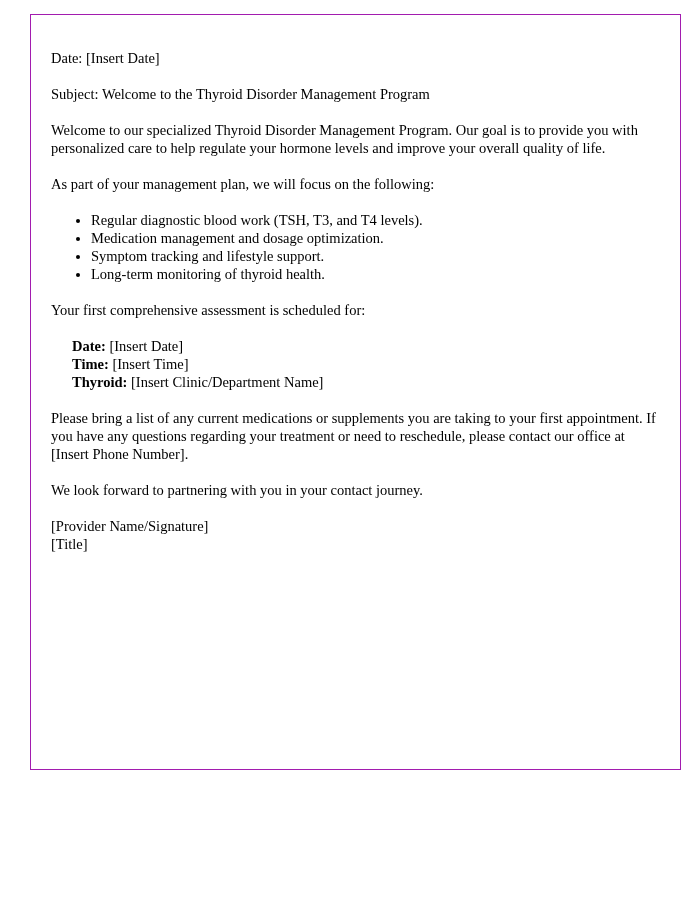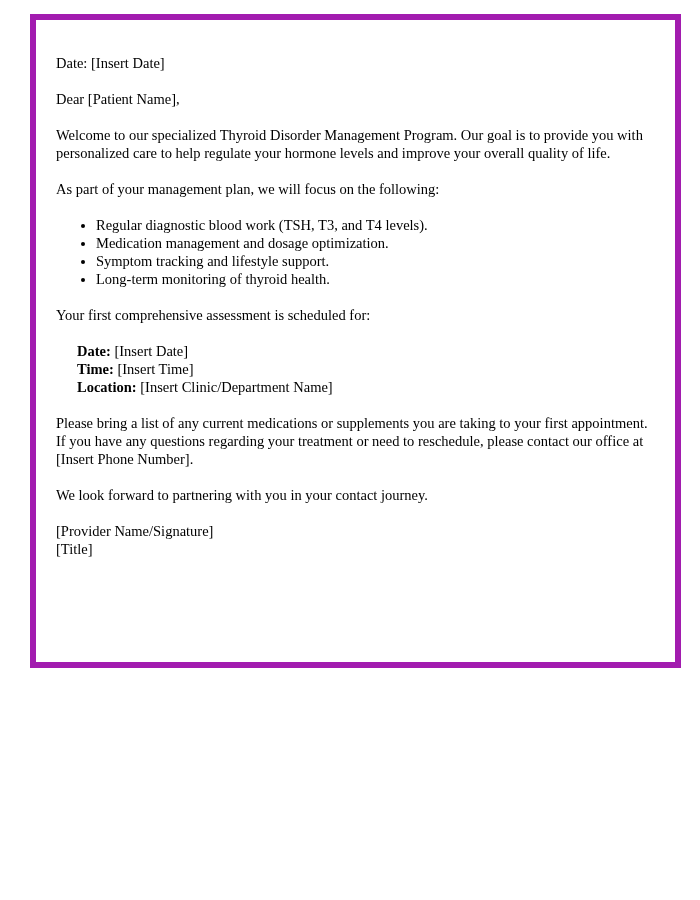--- a/index.html
+++ b/index.html
@@ -12,22 +12,22 @@
       height: 900px;
       position: relative;
       font-family: "Liberation Serif", serif;
       color: #000000;
     }
     .page-frame {
       position: absolute;
       left: 30px;
       top: 14px;
       width: 651px;
-      height: 654px;
-      border: 6px solid #a21caf;
+      height: 756px;
+      border: 1px solid #a21caf;
       box-sizing: border-box;
       background: #ffffff;
       overflow: hidden;
       font-family: Liberation Serif, serif;
     }
     .letter {
       padding: 34px 20px 20px 20px;
       font-size: 14.5px;
       line-height: 18px;
     }
@@ -52,40 +52,40 @@
   </style>
 </head>
 <body>
 
 <div class="page-frame">
   <div class="letter">
 
     <p class="para">Date: [Insert Date]</p>
 
 
+    <p class="para">Subject: Welcome to the Thyroid Disorder Management Program</p>
 
-    <p class="para">Dear [Patient Name],</p>
 
     <p class="para">Welcome to our specialized Thyroid Disorder Management Program. Our goal is to provide you with personalized care to help regulate your hormone levels and improve your overall quality of life.</p>
 
     <p class="para">As part of your management plan, we will focus on the following:</p>
 
     <ul class="plan-list">
       <li>Regular diagnostic blood work (TSH, T3, and T4 levels).</li>
       <li>Medication management and dosage optimization.</li>
       <li>Symptom tracking and lifestyle support.</li>
       <li>Long-term monitoring of thyroid health.</li>
     </ul>
 
     <p class="para">Your first comprehensive assessment is scheduled for:</p>
 
     <div class="para">
       <div class="line"><strong>Date:</strong><span> [Insert Date]</span></div>
       <div class="line"><strong>Time:</strong><span> [Insert Time]</span></div>
-      <div class="line"><strong>Location:</strong><span> [Insert Clinic/Department Name]</span></div>
+      <div class="line"><strong>Thyroid:</strong><span> [Insert Clinic/Department Name]</span></div>
     </div>
 
     <p class="para">Please bring a list of any current medications or supplements you are taking to your first appointment. If you have any questions regarding your treatment or need to reschedule, please contact our office at [Insert Phone Number].</p>
 
     <p class="para">We look forward to partnering with you in your contact journey.</p>
 
 
     <div>
       <div class="line">[Provider Name/Signature]</div>
       <div class="line">[Title]</div>

